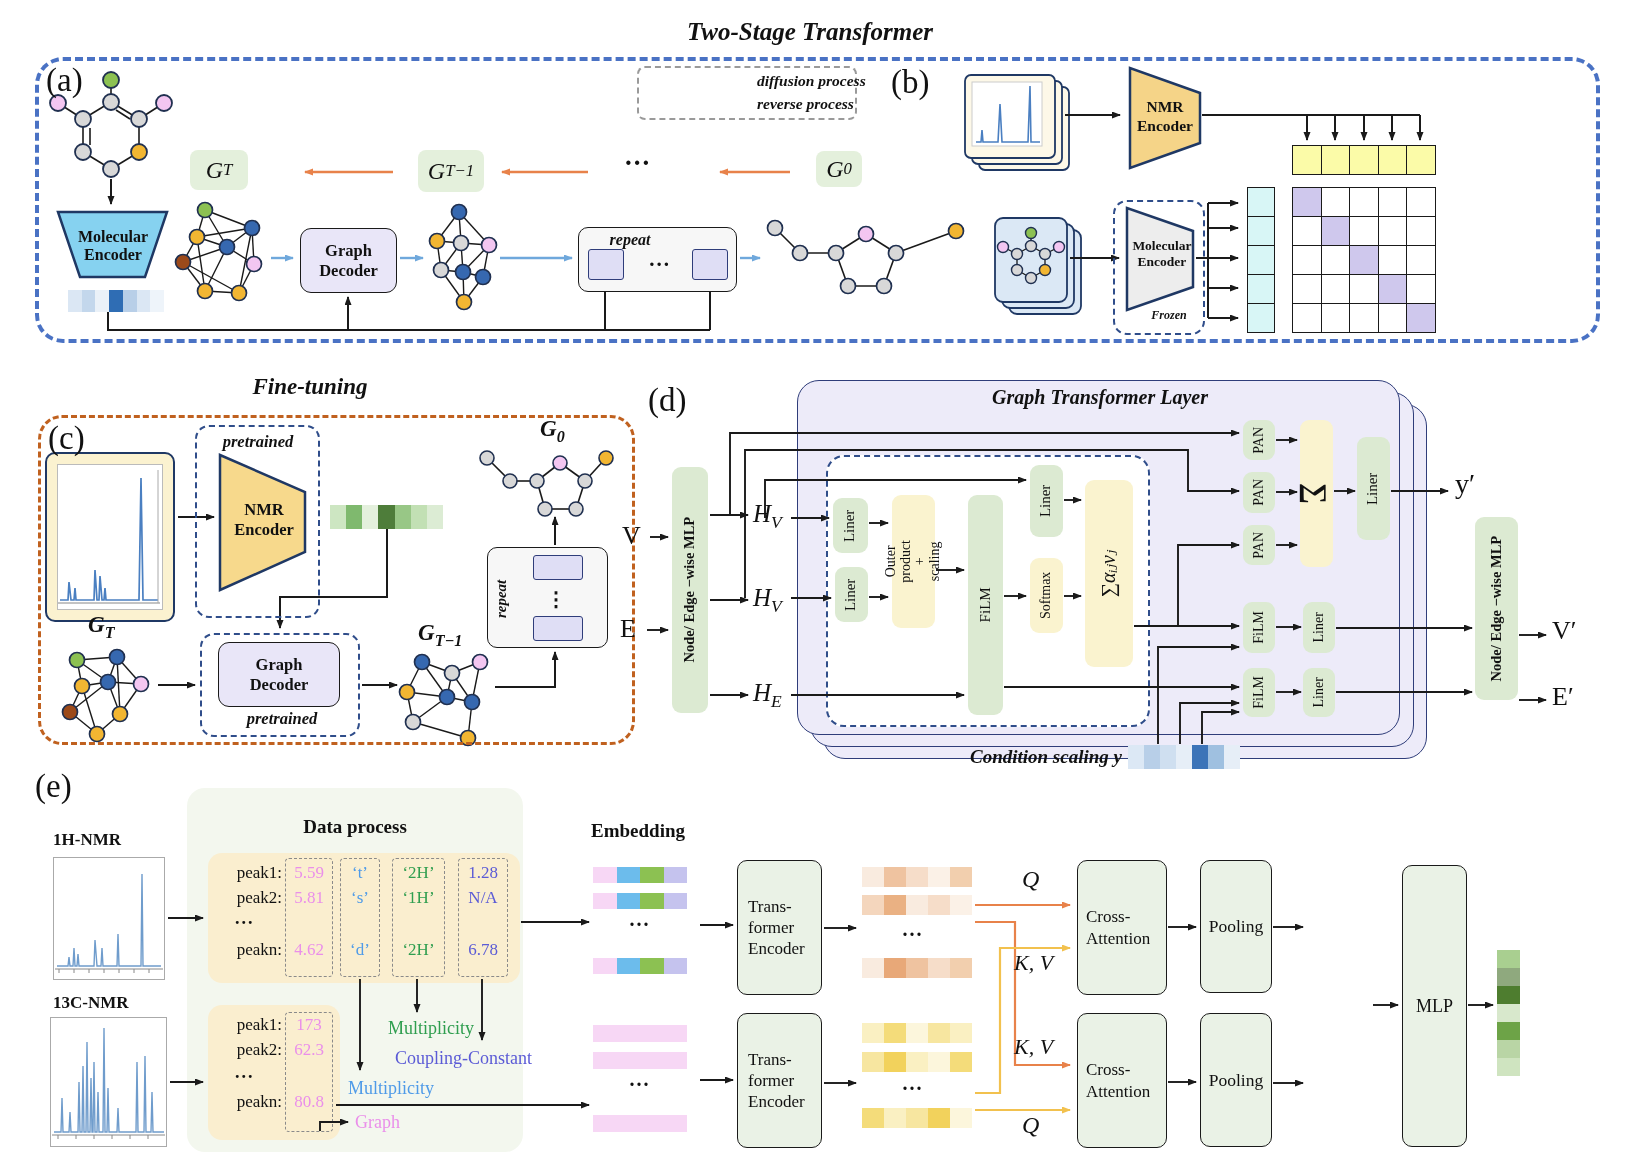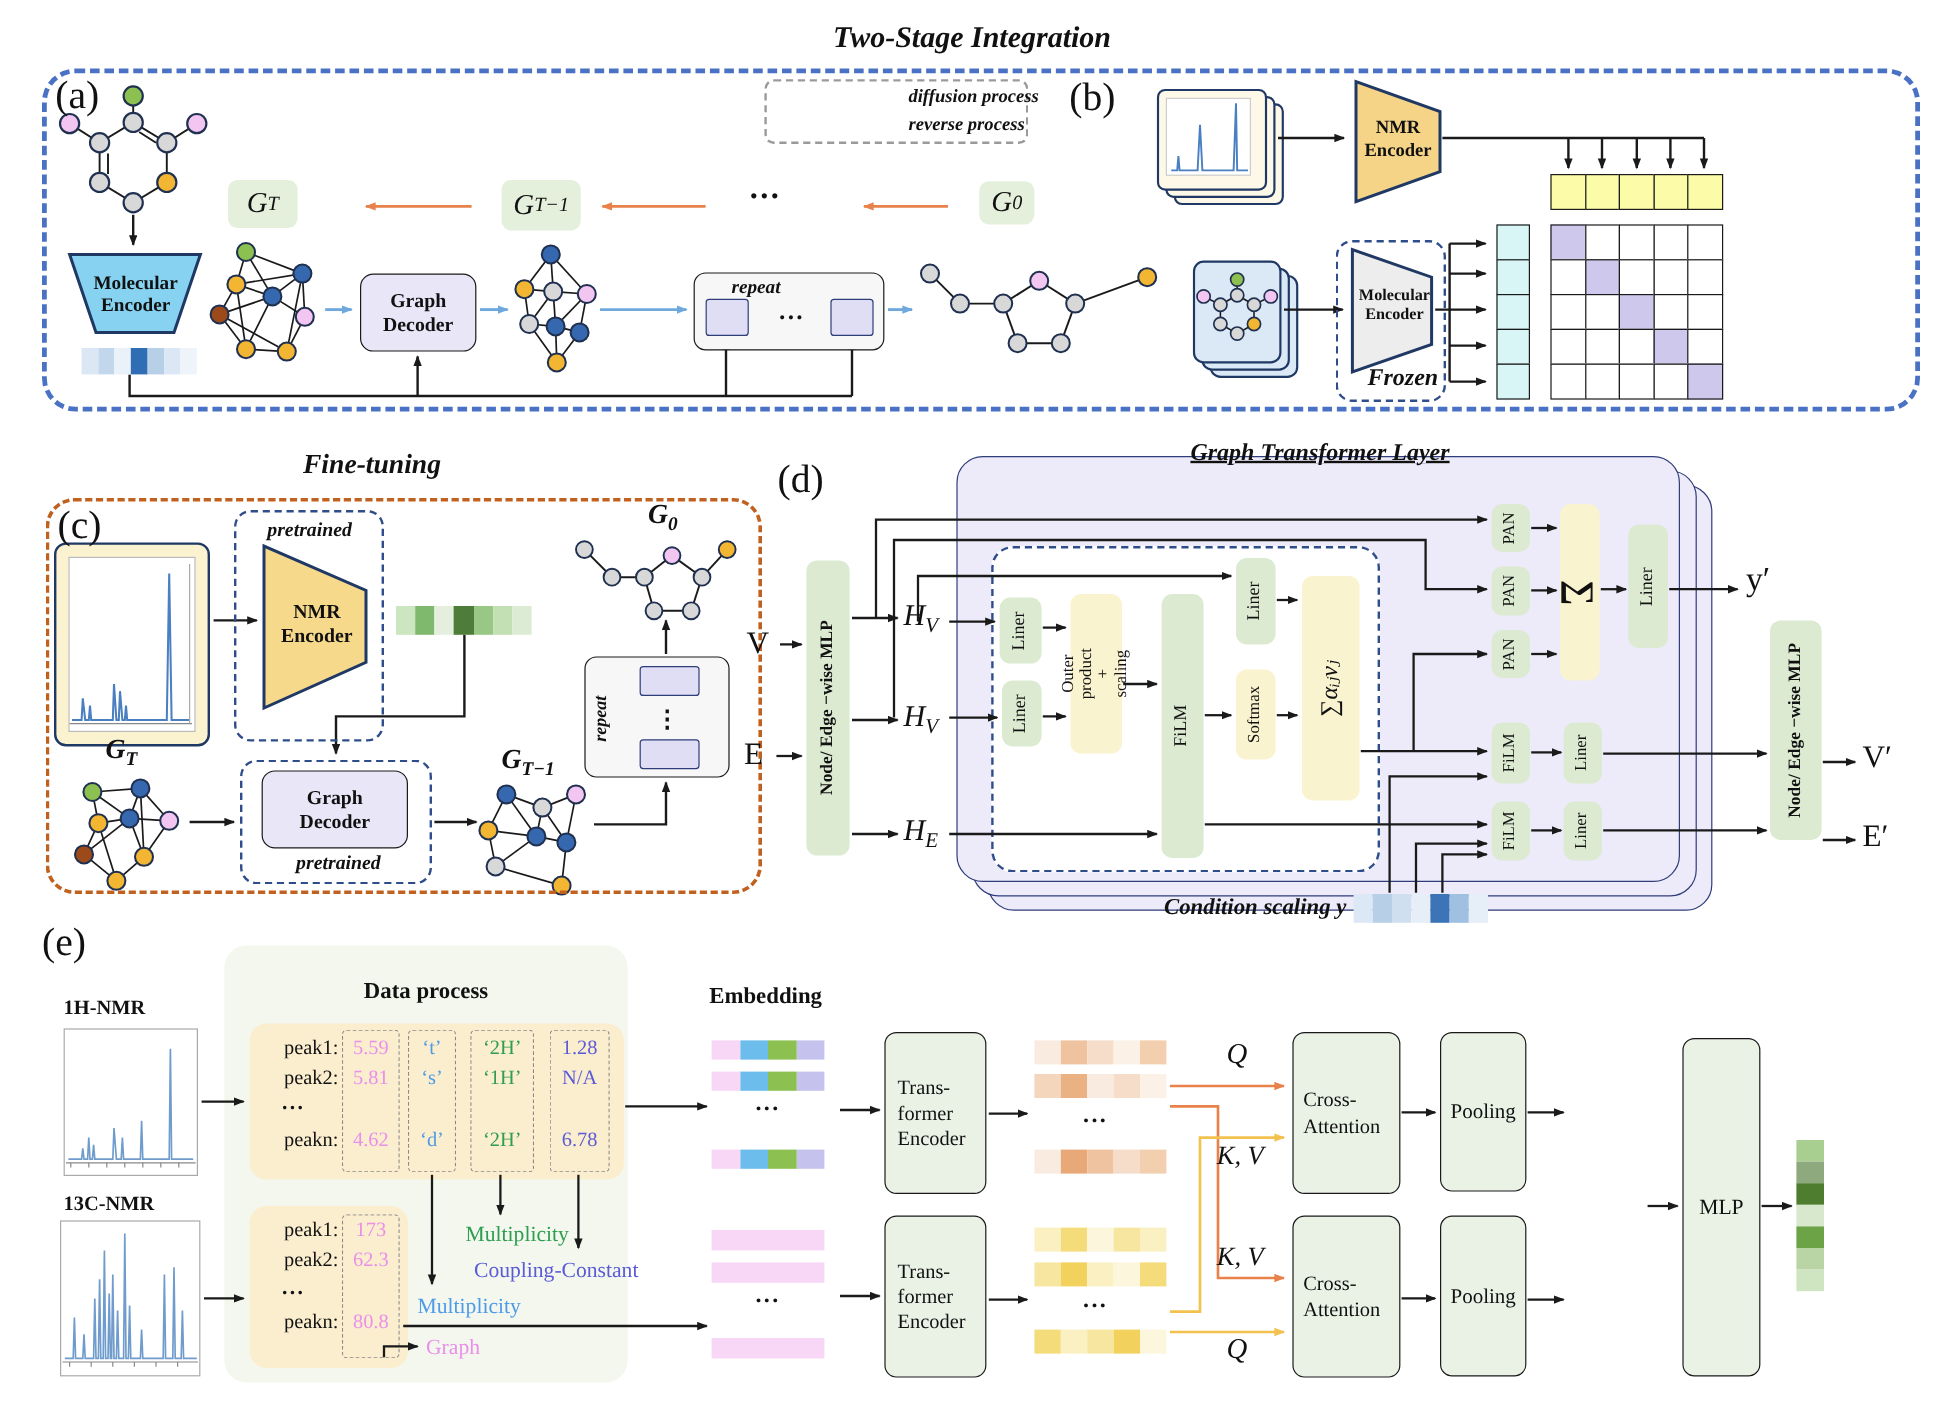--- a/index.html
+++ b/index.html
@@ -357,21 +357,21 @@
       <line x1="112" y1="1135" x2="112" y2="1139"></line>
         <line x1="130" y1="1135" x2="130" y2="1139"></line>
         <line x1="148" y1="1135" x2="148" y2="1139"></line>
     </g>
   </svg>
 
   <div class="a lvl dashblue" style="left:35px;top:57px;width:1565px;height:286px;"></div>
   <div class="a lvl dashorange" style="left:38px;top:415px;width:597px;height:330px;"></div>
   <div class="a lvl dashgray" style="left:637px;top:66px;width:220px;height:54px;background:#fff;"></div>
 
-  <div class="a txt b i cen" style="left:640px;top:16px;width:340px;height:32px;font-size:25px;">Two-Stage Integration</div>
+  <div class="a txt b i cen" style="left:640px;top:16px;width:340px;height:32px;font-size:25px;">Two-Stage Transformer</div>
   <div class="a txt" style="left:46px;top:62px;font-size:33px;">(a)</div>
   <div class="a txt" style="left:891px;top:64px;font-size:33px;">(b)</div>
   <div class="a txt b i" style="left:757px;top:72px;font-size:15.5px;">diffusion process</div>
   <div class="a txt b i" style="left:757px;top:95px;font-size:15.5px;">reverse process</div>
 
   <div class="a lvl cen" style="left:62px;top:220px;width:102px;height:52px;">
     <span class="b pre cen" style="font-size:16px;line-height:1.15;">Molecular
 Encoder</span>
     </div>
   <div class="a lvl cellbar" style="left:68px;top:290px;width:96px;height:22px;">
@@ -408,21 +408,21 @@
 
   <div class="a lvl cen" style="left:1132px;top:92px;width:66px;height:50px;">
     <span class="b pre cen" style="font-size:15.5px;line-height:1.2;">NMR
 Encoder</span>
     </div>
   <div class="a lvl dashnavy" style="left:1113px;top:200px;width:92px;height:135px;"></div>
   <div class="a lvl cen" style="left:1128px;top:230px;width:68px;height:48px;">
     <span class="b pre cen" style="font-size:13.5px;line-height:1.2;">Molecular
 Encoder</span>
     </div>
-  <div class="a txt b i cen" style="left:1138px;top:302px;width:62px;height:26px;font-size:20px;">Frozen</div>
+  <div class="a txt b i cen" style="left:1138px;top:302px;width:62px;height:26px;font-size:12px;">Frozen</div>
   <div class="a lvl cellbar bordered" style="left:1292px;top:145px;width:143px;height:30px;">
       <div style="background: rgb(251, 251, 168);"></div>
       <div style="background: rgb(251, 251, 168);"></div>
       <div style="background: rgb(251, 251, 168);"></div>
       <div style="background: rgb(251, 251, 168);"></div>
       <div style="background: rgb(251, 251, 168);"></div>
     </div>
   <div class="a lvl cellbar vert bordered" style="left:1247px;top:187px;width:28px;height:145px;">
       <div style="background: rgb(216, 246, 246);"></div>
       <div style="background: rgb(216, 246, 246);"></div>
@@ -492,21 +492,21 @@
     <span class="b i" style="font-size:15px;">repeat</span>
     </div>
   <div class="a lvl minibox" style="left:533px;top:555px;width:50px;height:25px;"></div>
   <div class="a lvl minibox" style="left:533px;top:616px;width:50px;height:25px;"></div>
   <div class="a txt dots cen" style="left:546px;top:585px;width:22px;height:28px;font-size:20px;">⋮</div>
 
   <div class="a lvl gtl" style="left:823px;top:404px;width:604px;height:355px;"></div>
   <div class="a lvl gtl" style="left:810px;top:392px;width:604px;height:355px;"></div>
   <div class="a lvl gtl" style="left:797px;top:380px;width:603px;height:355px;"></div>
   <div class="a lvl innerdash" style="left:826px;top:455px;width:324px;height:272px;"></div>
-  <div class="a txt b i cen" style="left:950px;top:364px;width:300px;height:26px;font-size:20px;text-decoration:underline;">Graph Transformer Layer</div>
+  <div class="a txt b i cen" style="left:950px;top:384px;width:300px;height:26px;font-size:20px;">Graph Transformer Layer</div>
   <div class="a txt" style="left:648px;top:382px;font-size:33px;">(d)</div>
   <div class="a txt" style="left:622px;top:521px;font-size:26px;">V</div>
   <div class="a txt" style="left:620px;top:614px;font-size:26px;">E</div>
   <div class="a lvl gbox vt" style="left:672px;top:467px;width:36px;height:246px;z-index:3;">
     <span class="b" style="font-size:14.5px;">Node/ Edge −wise MLP</span>
     </div>
   <div class="a txt" style="left:753px;top:500px;font-size:25px;">
     <span class="i">H</span><sub class="i">V</sub></div>
   <div class="a txt" style="left:753px;top:584px;font-size:25px;">
     <span class="i">H</span><sub class="i">V</sub></div>

